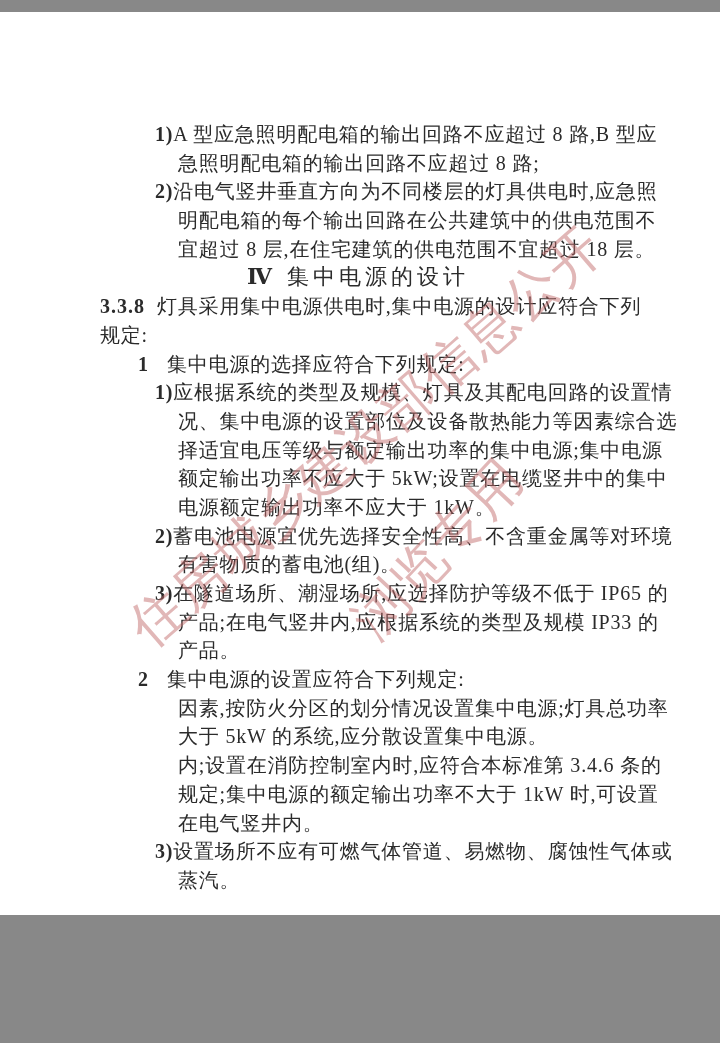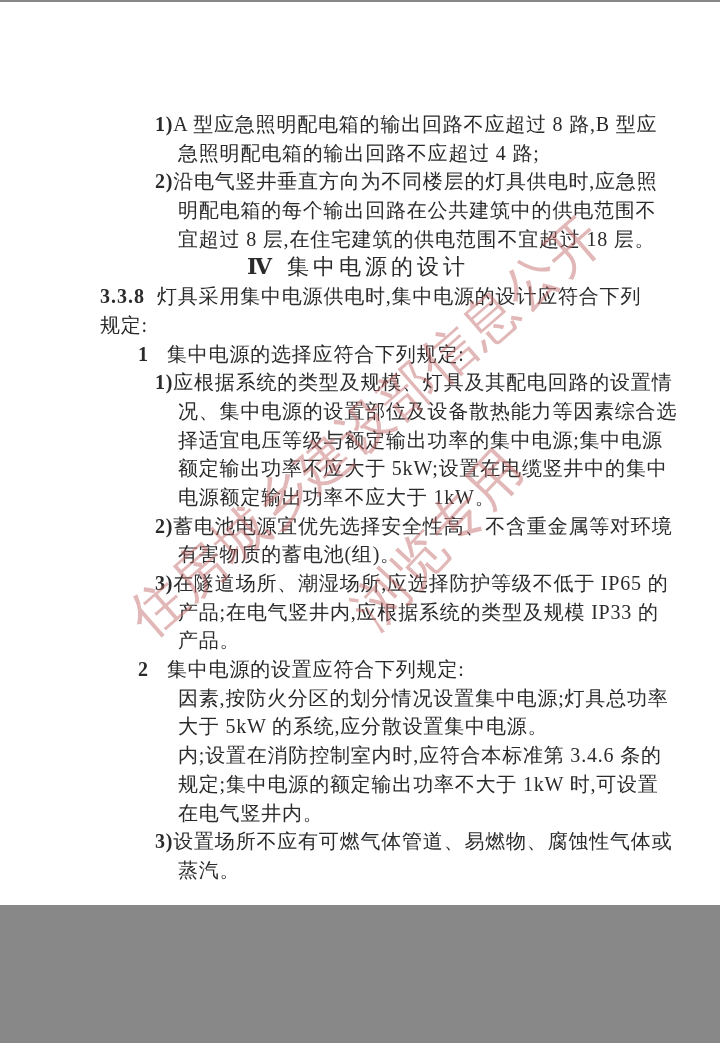--- a/index.html
+++ b/index.html
@@ -1,19 +1,19 @@
 <!DOCTYPE html>
 <html><head>
 <meta charset="utf-8">
 <style>
   html,body { margin:0; padding:0; background:#888; }
   .page {
     position:relative;
     width:720px; height:903px;
-    margin:2px auto;
+    margin:12px auto;
     background:#ffffff;
     overflow:hidden;
     font-family:"Liberation Serif","DejaVu Serif",serif;
     color:#2b2b2b;
   }
 
   
   .text-block {
     position:absolute;
     left:100px; top:108px;
@@ -64,21 +64,21 @@
     color:#0f766e;
   }
 </style>
 </head>
 <body>
 
 <div class="page">
 
   <div class="text-block">
       <div class="line sub-first"><span class="pfx">1)</span>A 型应急照明配电箱的输出回路不应超过 8 路,B 型应</div>
-      <div class="line sub-wrap">急照明配电箱的输出回路不应超过 4 路;</div>
+      <div class="line sub-wrap">急照明配电箱的输出回路不应超过 8 路;</div>
       <div class="line sub-first"><span class="pfx">2)</span>沿电气竖井垂直方向为不同楼层的灯具供电时,应急照</div>
       <div class="line sub-wrap">明配电箱的每个输出回路在公共建筑中的供电范围不</div>
       <div class="line sub-wrap">宜超过 8 层,在住宅建筑的供电范围不宜超过 18 层。</div>
       <div class="line heading"><span class="pfx">Ⅳ</span>集中电源的设计</div>
       <div class="line clause"><span class="pfx">3.3.8</span>灯具采用集中电源供电时,集中电源的设计应符合下列</div>
       <div class="line clause-wrap">规定:</div>
       <div class="line item"><span class="pfx">1</span>集中电源的选择应符合下列规定:</div>
       <div class="line sub-first"><span class="pfx">1)</span>应根据系统的类型及规模、灯具及其配电回路的设置情</div>
       <div class="line sub-wrap">况、集中电源的设置部位及设备散热能力等因素综合选</div>
       <div class="line sub-wrap">择适宜电压等级与额定输出功率的集中电源;集中电源</div>

